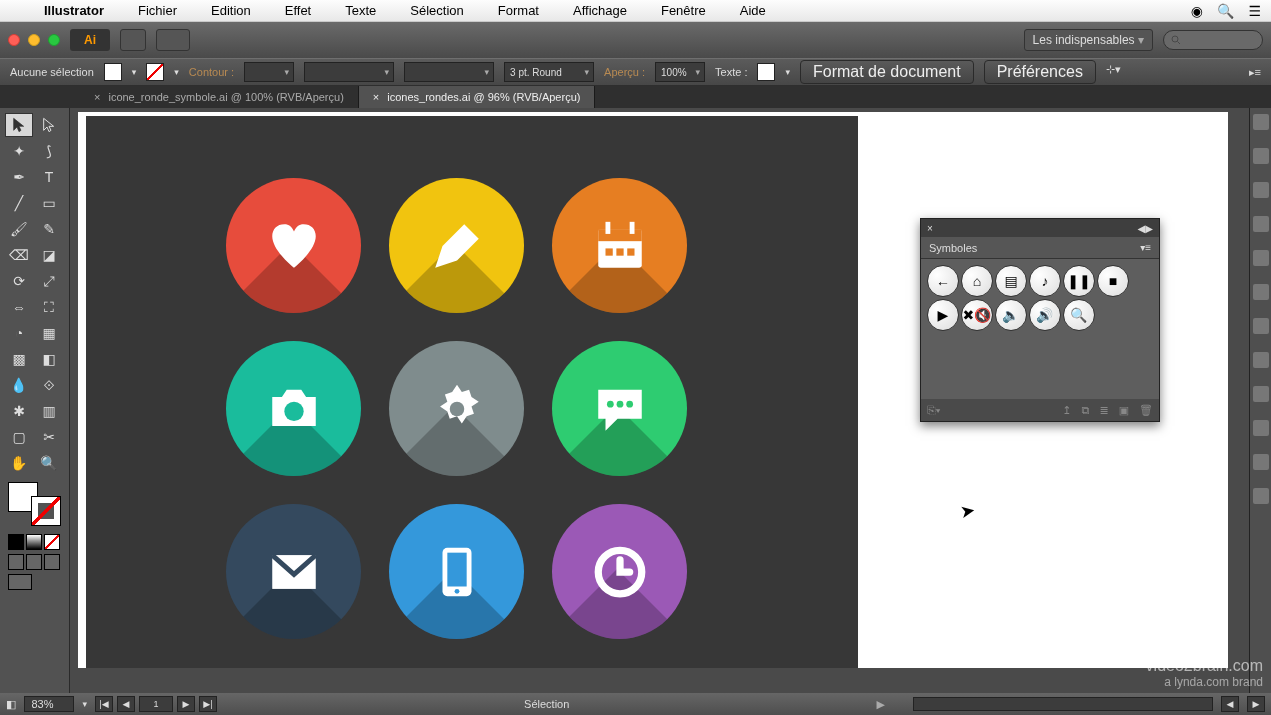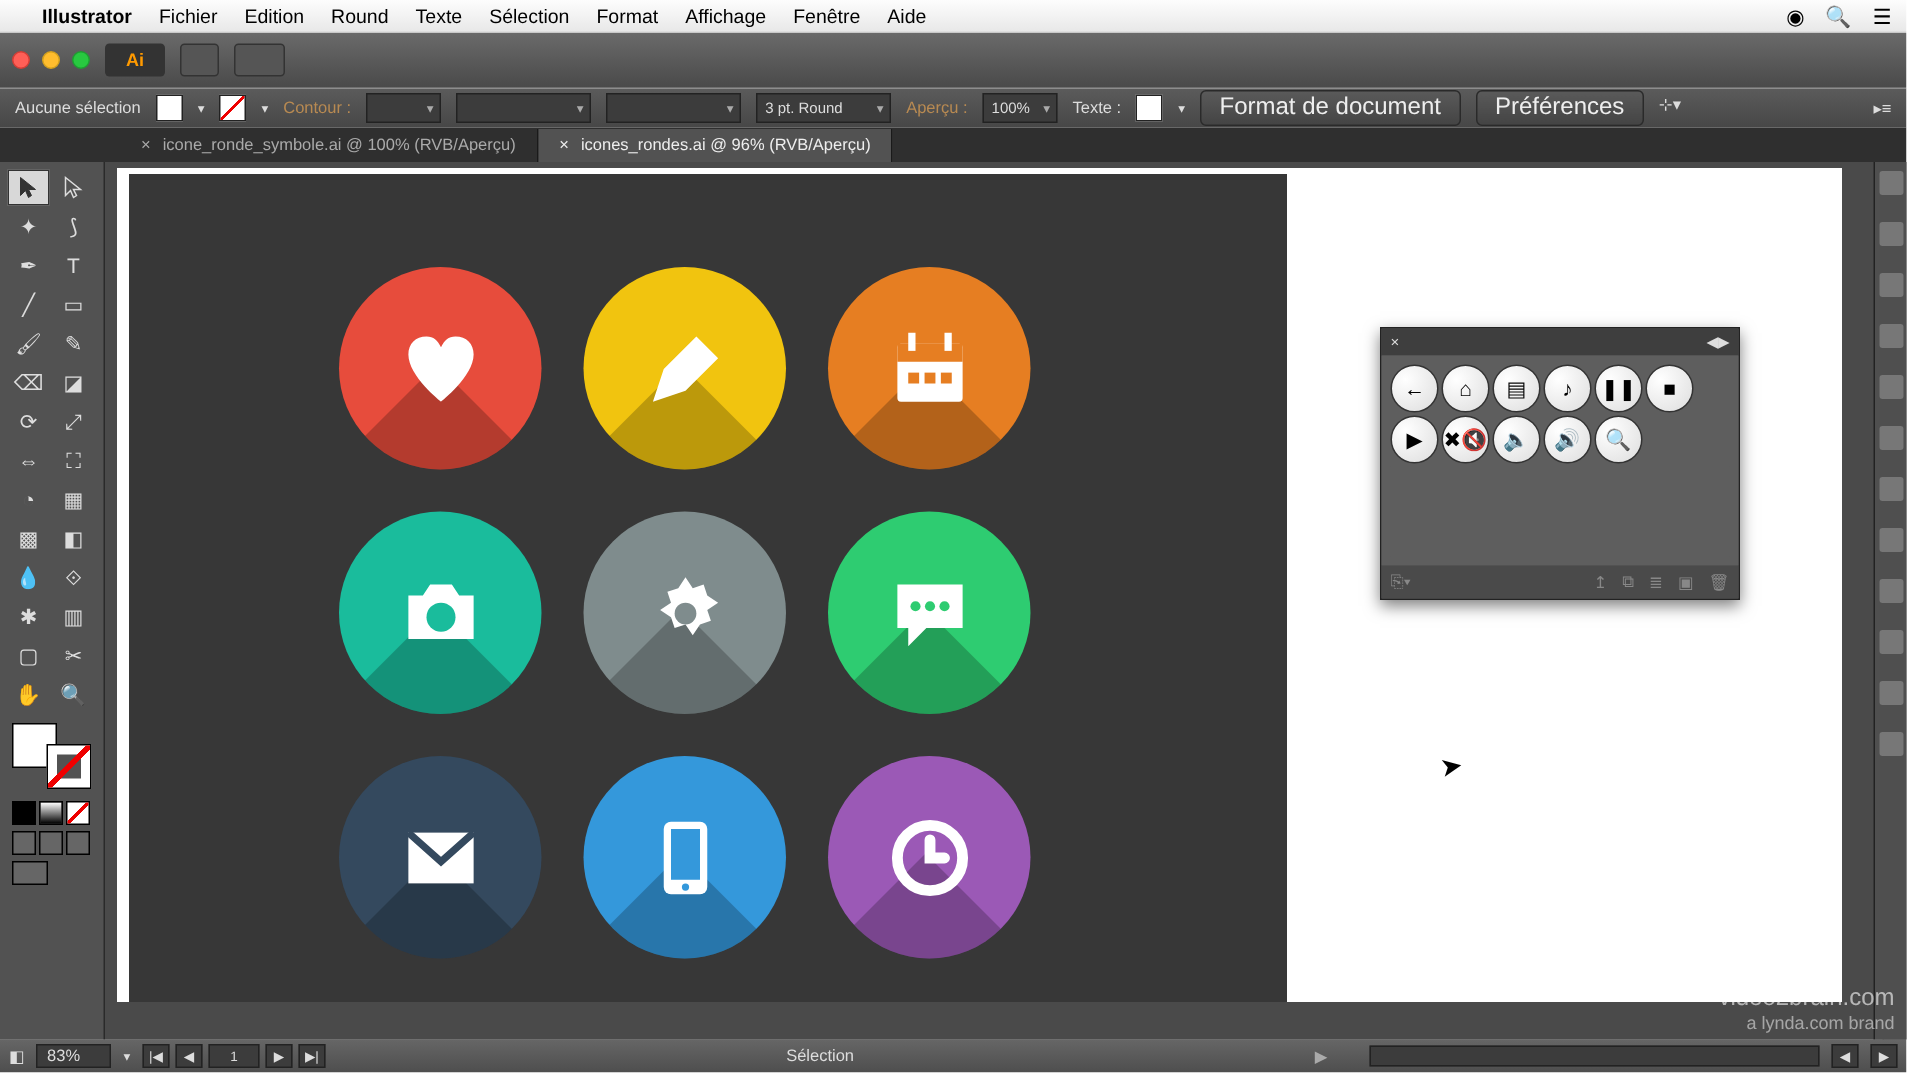--- a/index.html
+++ b/index.html
@@ -1,19 +1,19 @@
 <!DOCTYPE html>
 <html><head>
 <meta charset="utf-8">
 <style>
 * { box-sizing: border-box; margin: 0; padding: 0; font-family: "Lucida Grande", Arial, sans-serif; }
 body { width: 1271px; height: 715px; background: #fff; overflow: hidden; position: relative; }
 
 
-.mac-menu { height: 22px; background: linear-gradient(#fdfdfd,#e8e8e8); display: flex; align-items: center; font-size: 13px; padding: 0 10px; gap: 18px; border-bottom: 1px solid #c9c9c9; }
+.mac-menu { height: 22px; background: linear-gradient(#fdfdfd,#e8e8e8); display: flex; align-items: center; font-size: 13px; padding: 0 10px; gap: 34px; border-bottom: 1px solid #c9c9c9; }
 .mac-menu .apple { font-size: 15px; }
 .mac-menu .app { font-weight: bold; }
 .mac-menu .spacer { flex: 1; }
 .mac-menu .right { display: flex; gap: 14px; align-items: center; font-size: 14px; }
 
 
 .app-top { height: 36px; background: linear-gradient(#6a6a6a,#4a4a4a); display: flex; align-items: center; padding: 0 8px; gap: 10px; }
 .traffic { display: flex; gap: 8px; }
 .traffic span { width: 12px; height: 12px; border-radius: 50%; display: inline-block; }
 .tl-red { background: #ff5f57; border:1px solid #d43e36;}
@@ -108,21 +108,21 @@
 .wm .l2{font-size:12px;color:rgba(255,255,255,.5);}
 </style>
 </head>
 <body>
 
 <div class="mac-menu">
   <span class="apple"></span>
   <span class="app">Illustrator</span>
   <span>Fichier</span>
   <span>Edition</span>
-  <span>Round</span>
+  <span>Effet</span>
   <span>Texte</span>
   <span>Sélection</span>
   <span>Format</span>
   <span>Affichage</span>
   <span>Fenêtre</span>
   <span>Aide</span>
   <span class="spacer"></span>
   <span class="right">
     <span>◉</span>
     <span>🔍</span>
@@ -132,20 +132,32 @@
 
 <div class="app-top">
   <div class="traffic">
     <span class="tl-red"></span>
     <span class="tl-yel"></span>
     <span class="tl-grn"></span>
   </div>
   <div class="ai-badge">Ai</div>
   <div class="top-dd" style="min-width:26px"></div>
   <div class="top-dd" style="min-width:34px"></div>
+  <div class="topr">
+    <span class="workspace">
+      <span>Les indispensables</span>
+      <span class="ws-arrow"> ▾</span>
+    </span>
+    <span class="search">
+      <svg viewBox="0 0 24 24">
+          <circle cx="10" cy="10" r="6" fill="none" stroke="#333" stroke-width="2"></circle>
+          <line x1="15" y1="15" x2="20" y2="20" stroke="#333" stroke-width="2"></line>
+        </svg>
+    </span>
+  </div>
 </div>
 
 <div class="ctrl-bar">
   <span>Aucune sélection</span>
   <span class="swatch white"></span>
   <span style="font-size:9px">▾</span>
   <span class="swatch none"></span>
   <span style="font-size:9px">▾</span>
   <span class="ctrl-label">Contour :</span>
   <span class="ctrl-sel sm"></span>
@@ -331,20 +343,24 @@
   <div class="ic"></div>
   <div class="ic"></div>
   <div class="ic"></div>
 </div>
 
 <div class="sym-panel">
   <div class="sym-head">
     <span style="font-size:10px">×</span>
     <span style="font-size:10px">◀▶</span>
   </div>
+  <div class="sym-tabs">
+    <span>Symboles</span>
+    <span style="font-size:10px">▾≡</span>
+  </div>
   <div class="sym-body">
     <div class="sym-row">
       <div class="sym-itm">←</div>
       <div class="sym-itm">⌂</div>
       <div class="sym-itm">▤</div>
       <div class="sym-itm">♪</div>
       <div class="sym-itm">❚❚</div>
       <div class="sym-itm">■</div>
     </div>
     <div class="sym-row">

